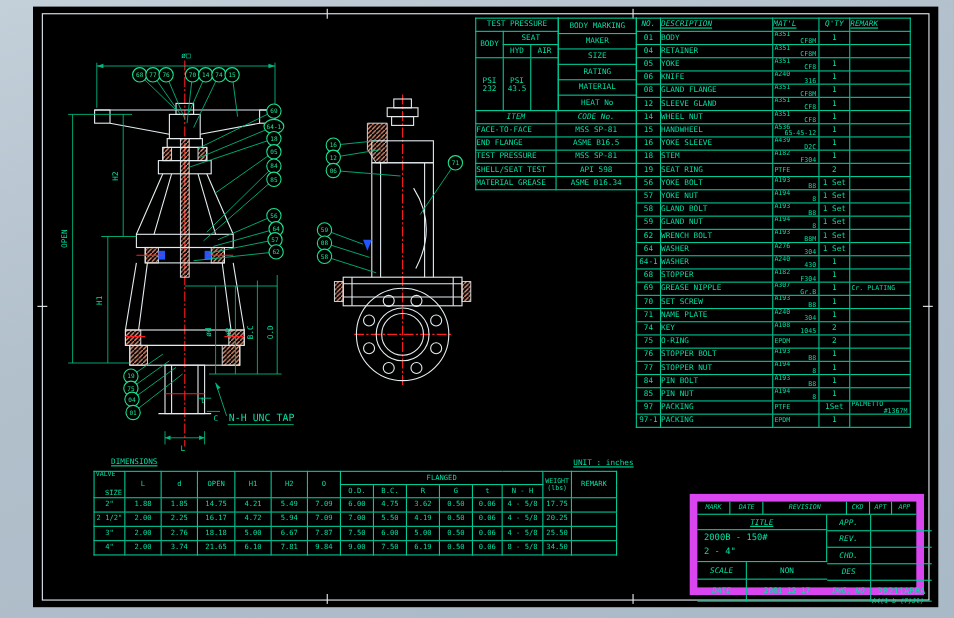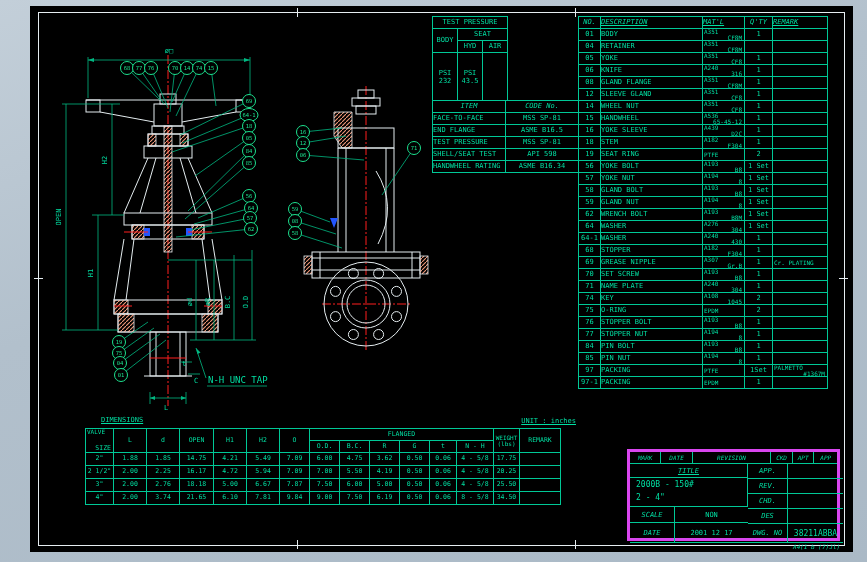--- a/index.html
+++ b/index.html
@@ -25,21 +25,21 @@
   
   .dims tr{height:13px;}
   .dims td{font-size:6.5px;}
   .vcell{position:relative;}
   .vcell .v1{position:absolute;left:1px;top:0;font-size:6px;}
   .vcell .v2{position:absolute;right:2px;bottom:0;font-size:6.5px;}
   .wt div{line-height:6px;font-size:6px;}
   .caption{position:absolute;color:#00dfa2;font:7px "DejaVu Sans Mono",monospace;padding-left:16px;}
   
   .tb{position:absolute;left:597px;top:443px;width:213px;height:92px;
-    border:3px solid #d946ef;color:#00dfa2;font:7px "DejaVu Sans Mono",monospace;box-sizing:border-box;}
+    border:7px solid #d946ef;color:#00dfa2;font:7px "DejaVu Sans Mono",monospace;box-sizing:border-box;}
   .tb .row{display:flex;box-sizing:border-box;}
   .tb .cell{box-sizing:border-box;border-right:1px solid #00c896;border-bottom:1px solid #00c896;
     display:flex;align-items:center;justify-content:center;overflow:hidden;white-space:nowrap;}
   .tb .cell:last-child{border-right:none;}
   .tbnote{position:absolute;color:#00dfa2;font:6px "DejaVu Sans Mono",monospace;font-style:italic;}
   
   .art{position:absolute;left:0;top:0;}
   .art text{font:7px "DejaVu Sans Mono",monospace;fill:#00dfa2;}
   .art .btxt{font-size:5.5px;fill:#1ce08e;}
   .w{stroke:#e4ecef;fill:none;stroke-width:1;}
@@ -336,20 +336,45 @@
             </td>
         <td class="tp-psival">
           <div>PSI</div>
               <div>43.5</div>
             </td>
         <td></td>
       </tr>
     </tbody>
       </table>
 
+    <table class="ctab" style="left:477px;top:10px;width:71px;">
+      <colgroup>
+          <col style="width:71px">
+        </colgroup>
+      <tbody>
+          <tr style="height:14px;">
+            <td>BODY MARKING</td>
+          </tr>
+      <tr style="height:14px;">
+            <td>MAKER</td>
+          </tr>
+      <tr style="height:14px;">
+            <td>SIZE</td>
+          </tr>
+      <tr style="height:14px;">
+            <td>RATING</td>
+          </tr>
+      <tr style="height:14px;">
+            <td>MATERIAL</td>
+          </tr>
+      <tr style="height:14px;">
+            <td>HEAT No</td>
+          </tr>
+    </tbody>
+      </table>
 
     <table class="ctab" style="left:402px;top:94px;width:146px;">
       <colgroup>
           <col style="width:73px">
           <col style="width:73px">
         </colgroup>
       <thead>
       <tr>
             <td class="it">ITEM</td>
           <td class="it">CODE No.</td>
@@ -366,21 +391,21 @@
           </tr>
           <tr>
             <td class="l">TEST PRESSURE</td>
             <td>MSS SP-81</td>
           </tr>
           <tr>
             <td class="l">SHELL/SEAT TEST</td>
             <td>API 598</td>
           </tr>
           <tr>
-            <td class="l">HANDWHEEL RATING</td>
+            <td class="l">MATERIAL GREASE</td>
             <td>ASME B16.34</td>
           </tr>
         </tbody>
     </table>
 
     <table class="ctab" style="left:548px;top:10px;width:249px;">
       <colgroup>
           <col style="width:22px">
           <col style="width:102px">
           <col style="width:42px">

